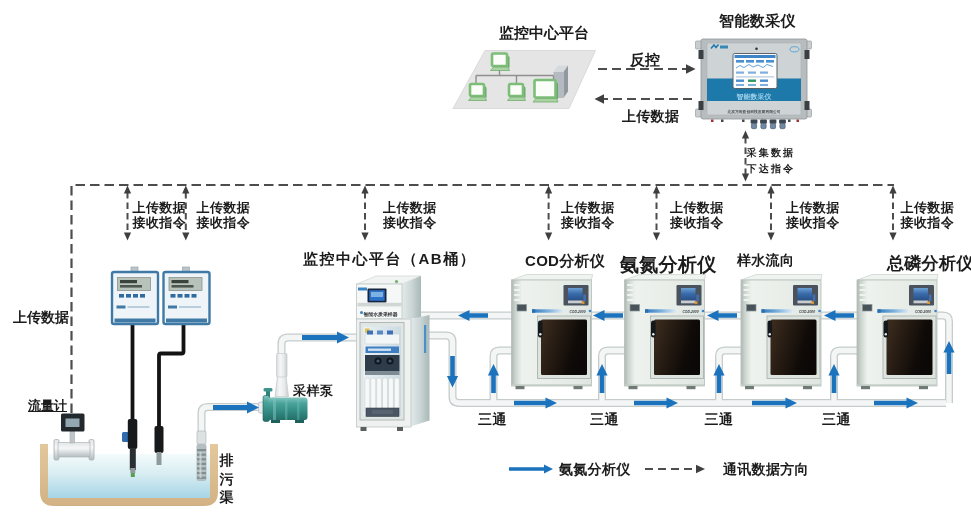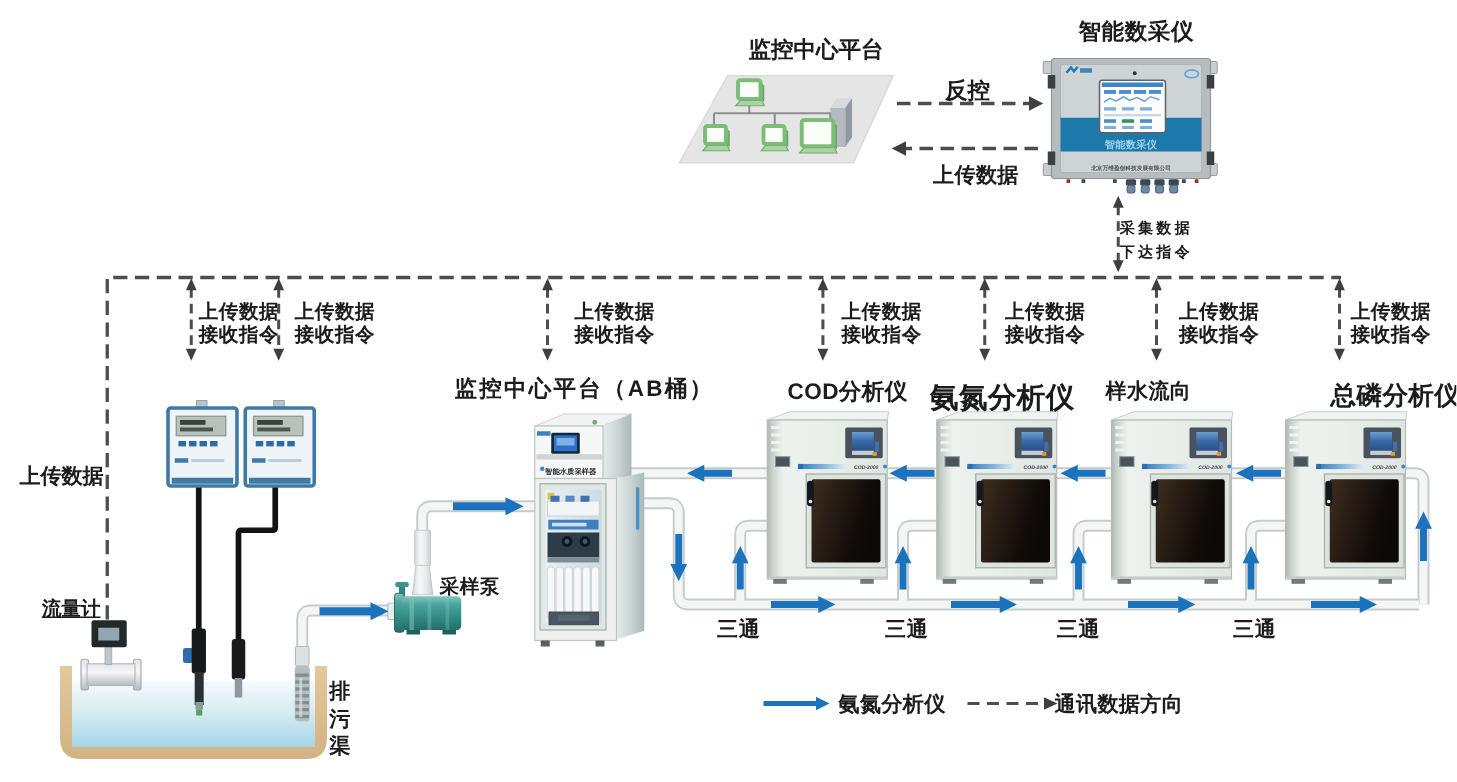--- a/index.html
+++ b/index.html
@@ -361,13 +361,13 @@
 <div style="position:absolute;left:737px;top:252px;font-size:14px;letter-spacing:0.3px;">样水流向</div>
 <div style="position:absolute;left:859px;top:252px;font-size:17px;letter-spacing:0.3px;margin-left:28px;">总磷分析仪</div>
 <div style="position:absolute;left:478px;top:410.5px;font-size:14px;letter-spacing:0.5px;">三通</div>
 <div style="position:absolute;left:590px;top:410.5px;font-size:14px;letter-spacing:0.5px;">三通</div>
 <div style="position:absolute;left:704.5px;top:410.5px;font-size:14px;letter-spacing:0.5px;">三通</div>
 <div style="position:absolute;left:822px;top:410.5px;font-size:14px;letter-spacing:0.5px;">三通</div>
 <div style="position:absolute;left:293px;top:381.5px;font-size:13px;letter-spacing:0.5px;">采样泵</div>
 <div style="position:absolute;left:28px;top:396.5px;font-size:13px;letter-spacing:0px;text-decoration:underline;">流量计</div>
 <div style="position:absolute;left:219px;top:451px;font-size:14px;line-height:18.5px;width:15px;text-align:center">排<br>污<br>渠</div>
 <div style="position:absolute;left:559px;top:461px;font-size:14px;letter-spacing:0.3px;">氨氮分析仪</div>
-<div style="position:absolute;left:703px;top:461px;font-size:14px;letter-spacing:0.3px;">通讯数据方向</div>
+<div style="position:absolute;left:723px;top:461px;font-size:14px;letter-spacing:0.3px;">通讯数据方向</div>
 </div>
 </body></html>

